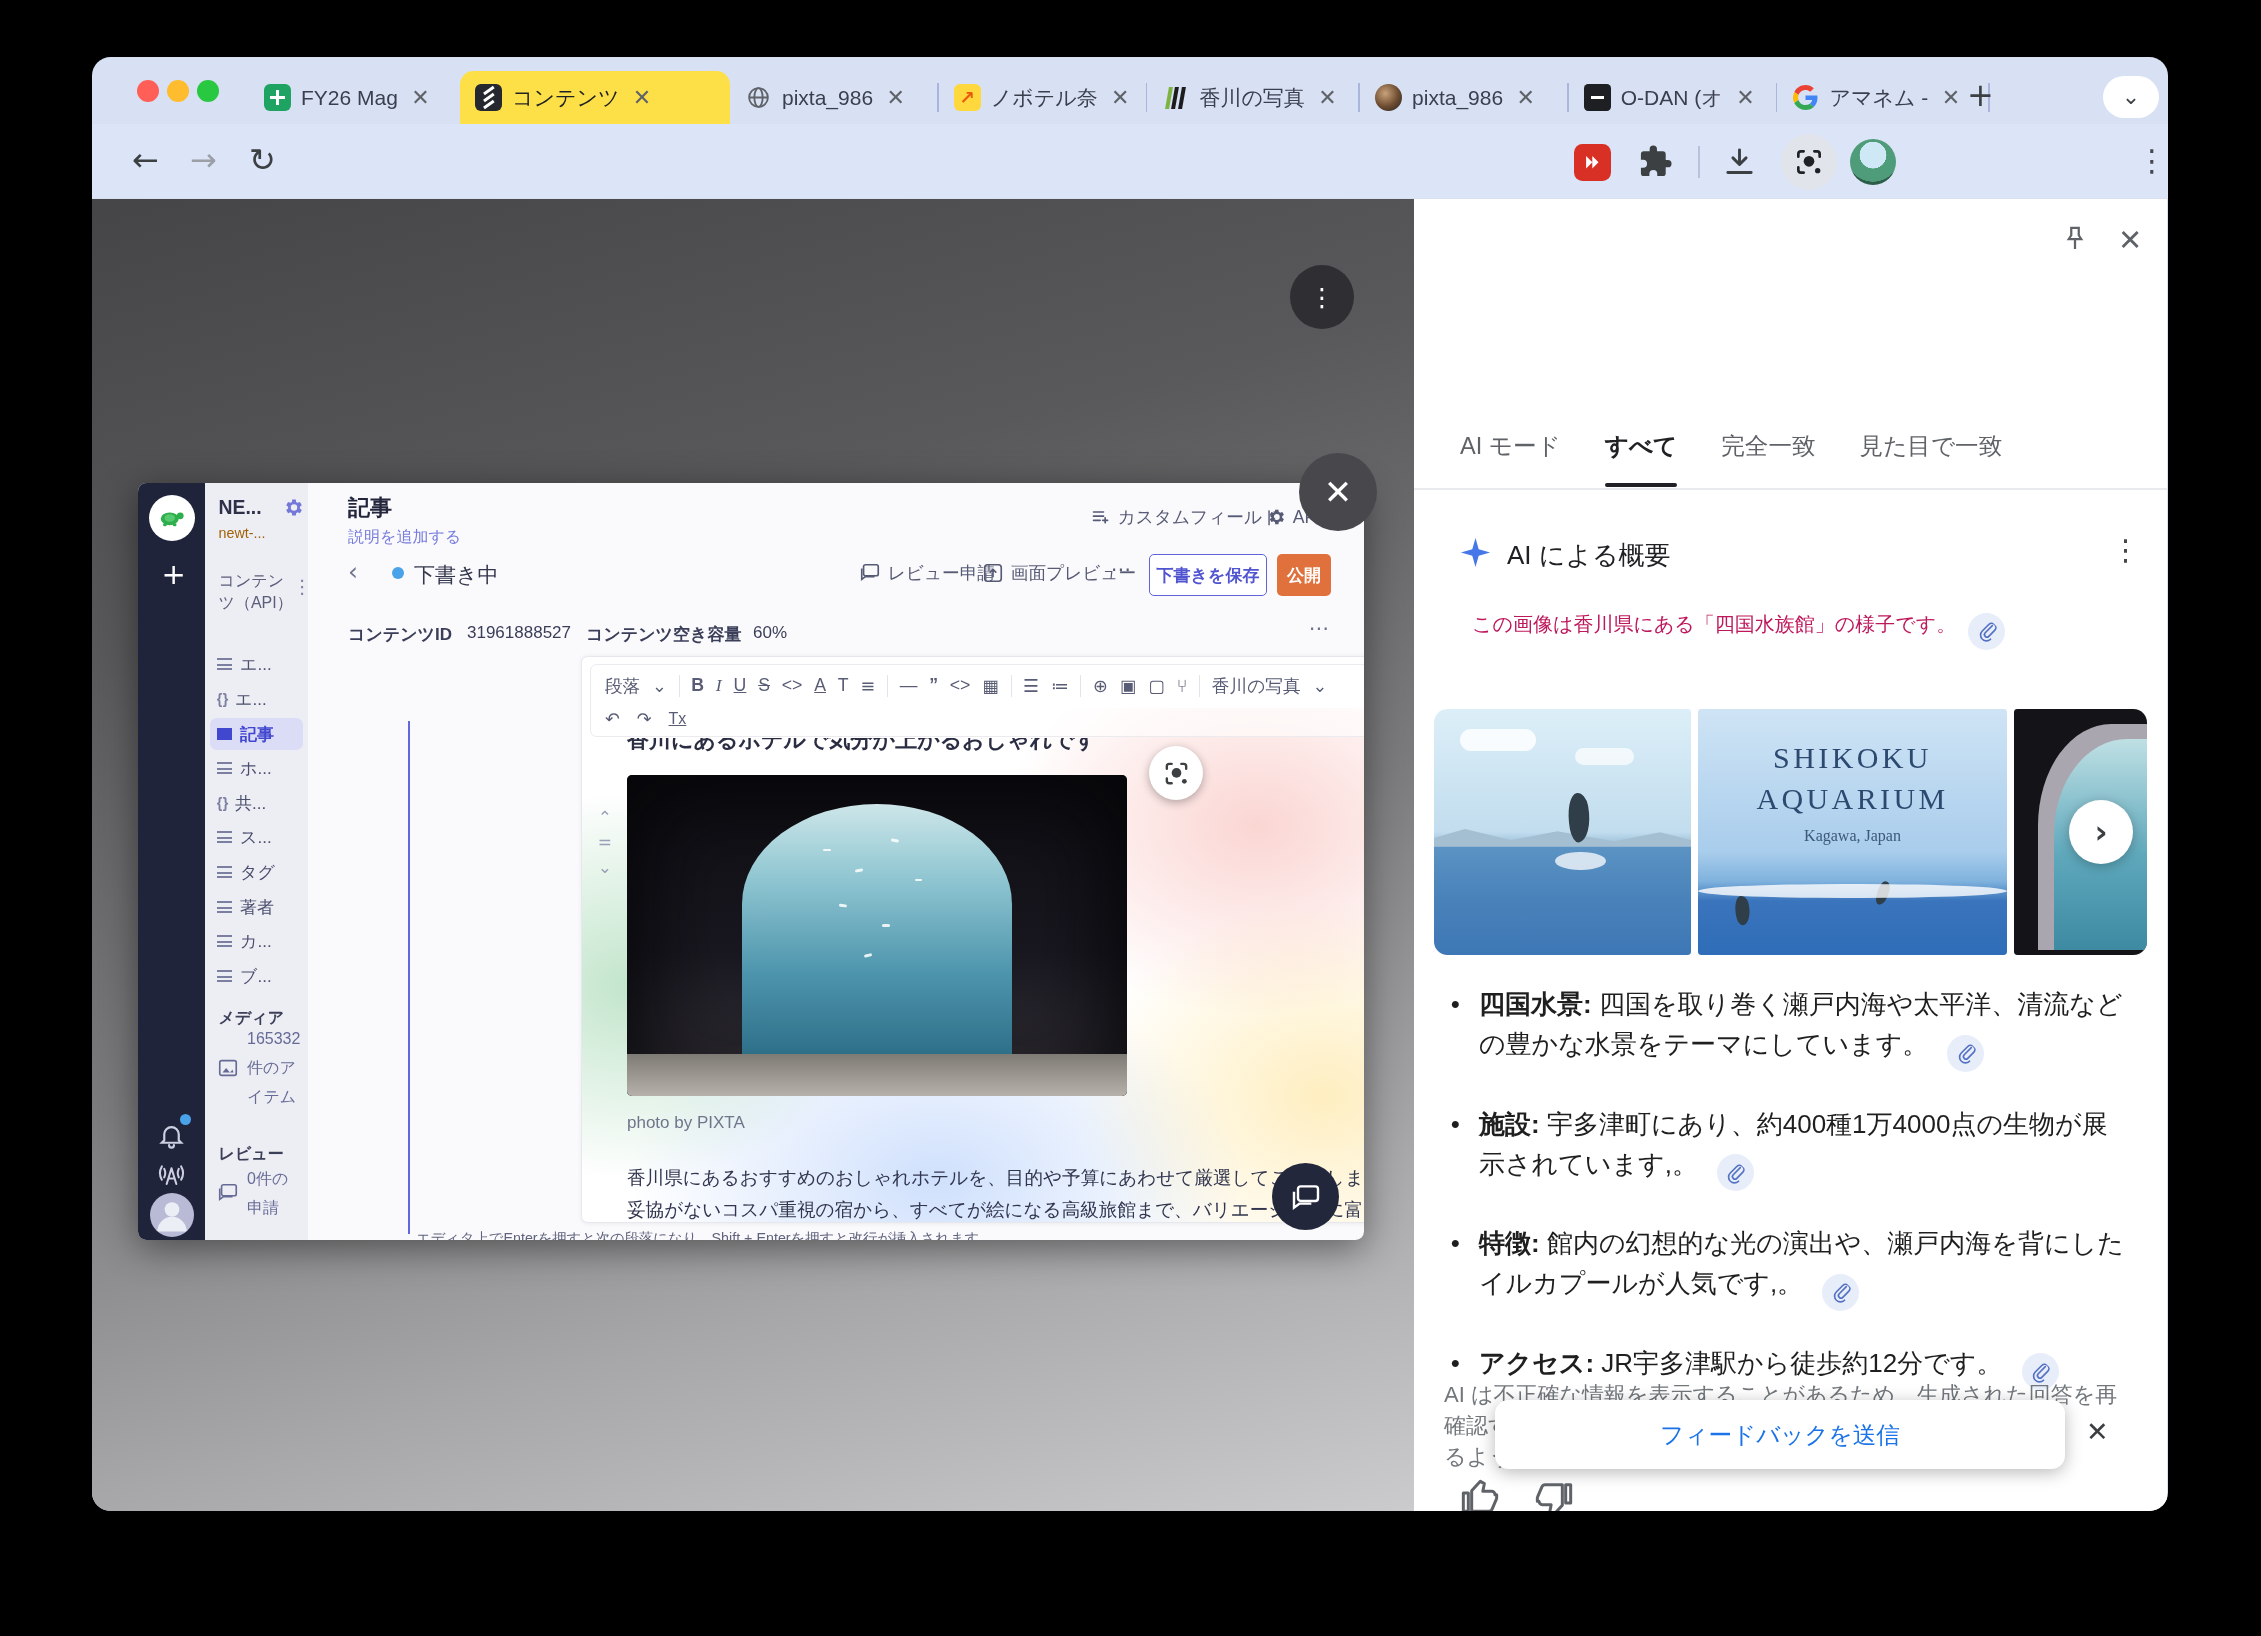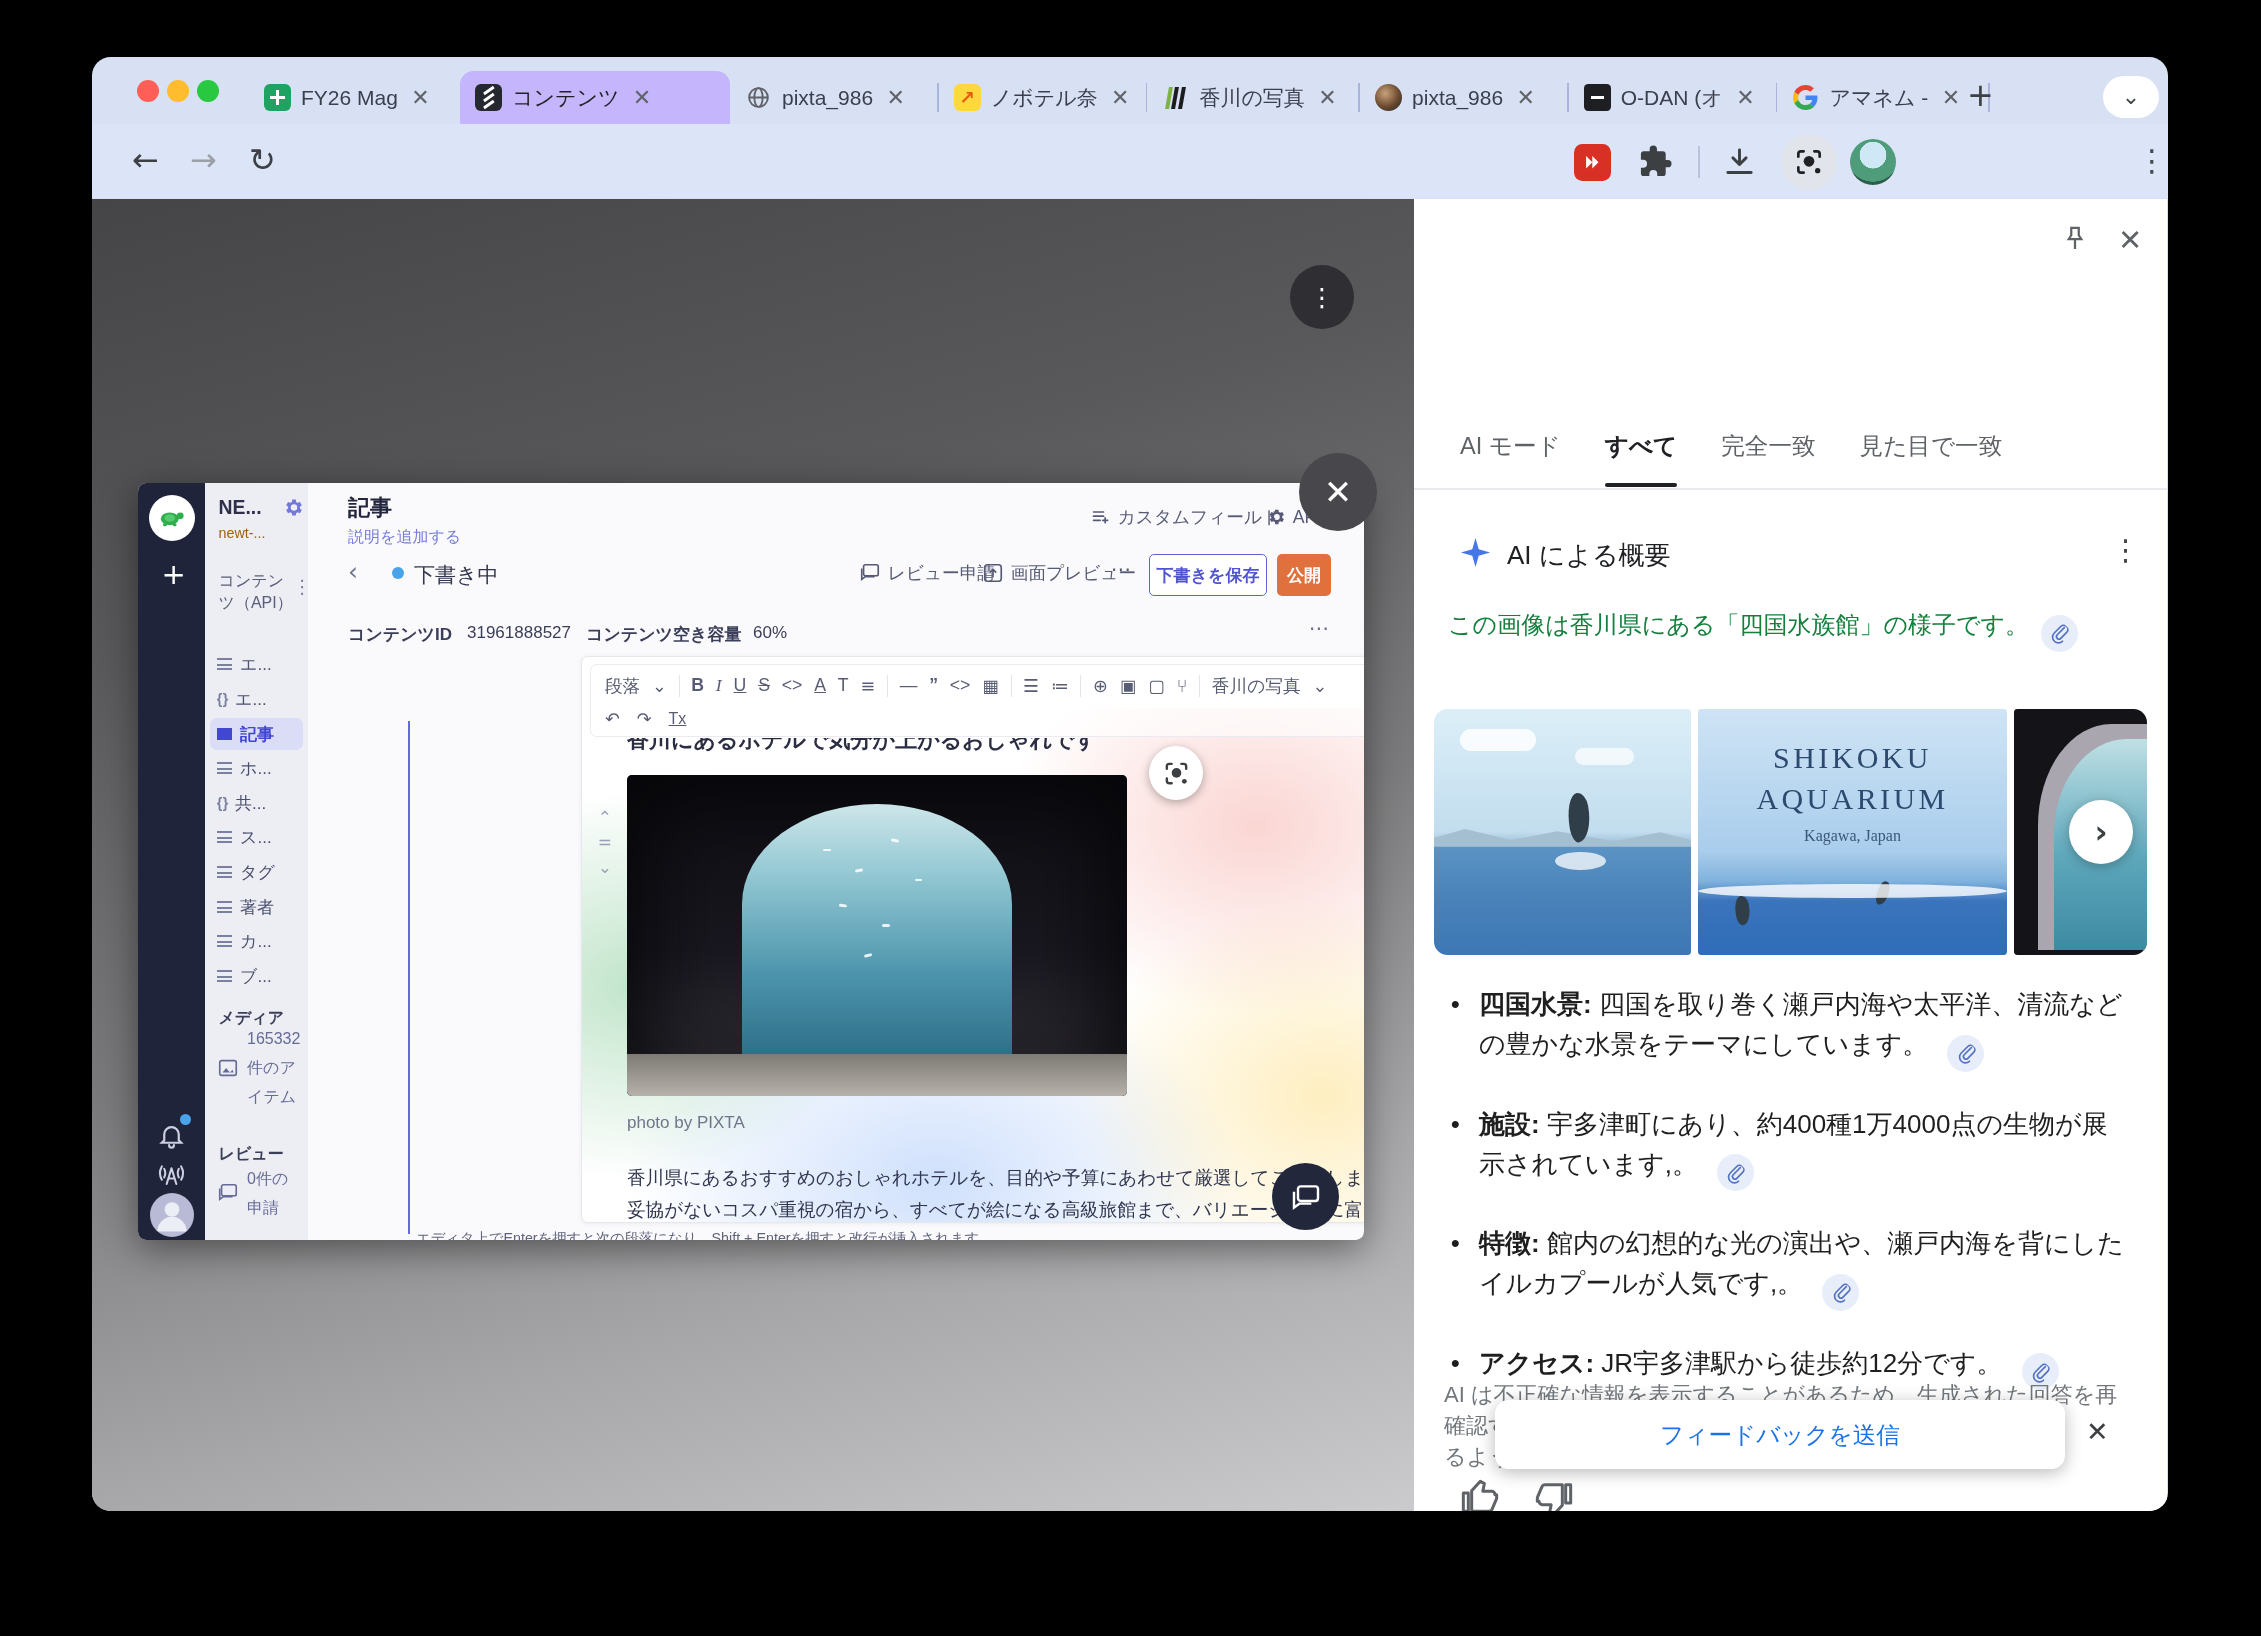--- a/index.html
+++ b/index.html
@@ -5,21 +5,21 @@
 *{margin:0;padding:0;box-sizing:border-box}
 body{background:#000;font-family:"Liberation Sans","DejaVu Sans",sans-serif;color:#202124}
 .abs{position:absolute}
 #stage{position:relative;width:2261px;height:1637px;background:#000;overflow:hidden}
 
 
 .win{left:92px;top:57px;width:2076px;height:1454px;border-radius:18.6px;background:#d8e1f4;overflow:hidden}
 .light{width:22px;height:22px;border-radius:50%}
 .tabs{left:157px;top:13.5px;height:54px;display:flex;align-items:stretch}
 .tab{height:54px;display:flex;align-items:center;gap:10px;padding:0 15px;font-size:21px;color:#3a3f4e;white-space:nowrap}
-.tab.active{background:#c4b5fd;border-radius:13.5px 13.5px 0 0;color:#1f2023}
+.tab.active{background:#fde047;border-radius:13.5px 13.5px 0 0;color:#1f2023}
 .tab .x{color:#5f6368;font-size:22px;font-family:"DejaVu Sans",sans-serif;margin-left:3.4px}
 .tab .lbl{overflow:hidden;max-width:127px}
 .fav{width:27px;height:27px;border-radius:5.9px;flex:none;position:relative;display:flex;align-items:center;justify-content:center;overflow:hidden}
 .vsep{width:1.7px;height:29px;background:#a9b5da;align-self:center;flex:none}
 .tbi{font-family:"DejaVu Sans",sans-serif;color:#45494f}
 .omni{left:197px;top:79px;width:1261px;height:52px;border-radius:26px;background:#e9effb;display:flex;align-items:center;padding:0 22px;gap:18.6px}
 .url{font-size:23.6px;color:#202124;flex:1}
 .pill-restart{left:1822px;top:76px;width:202px;height:51px;border-radius:25px;background:#cfdcfa;color:#1b57c2;font-size:21px;font-weight:700;display:flex;align-items:center;justify-content:center}
 .tabsearch{left:2011px;top:18.6px;width:56px;height:42px;border-radius:21px;background:#fff;display:flex;align-items:center;justify-content:center;color:#3c4043;font-size:22px}
 
@@ -56,21 +56,21 @@
 .fab{border-radius:50%;display:flex;align-items:center;justify-content:center}
 
 
 .panel{left:1322px;top:0;width:753px;height:1312px;background:#fff;overflow:hidden}
 .scard{left:20px;top:106px;width:713px;height:84px;border:1.3px solid #e0e3e7;border-radius:25px;background:#f6f7f9;display:flex;align-items:center;padding:0 29px;gap:22px;box-shadow:0 0.8px 3.4px rgba(0,0,0,.05)}
 .thumb{width:54px;height:54px;border-radius:10px;background:#17161b;position:relative;overflow:hidden;flex:none}
 .ptabs{left:46px;top:231px;display:flex;gap:44px;font-size:23.6px;color:#5f6368}
 .ptab{position:relative;padding-bottom:25px}
 .ptab.active{color:#202124;font-weight:700}
 .ptab.active::after{content:"";position:absolute;left:0;right:0;bottom:0;height:4.2px;background:#202124;border-radius:2.5px}
-.summary{left:34px;top:403px;width:680px;font-size:24px;line-height:45px;color:#15803d}
+.summary{left:58px;top:403px;width:680px;font-size:20px;line-height:45px;color:#be185d}
 .chip{display:inline-flex;width:37px;height:37px;border-radius:50%;background:#e8edfa;align-items:center;justify-content:center;vertical-align:-10px;margin-left:11.8px}
 .car{left:20px;top:510px;width:713px;height:246px;overflow:hidden}
 .cimg{position:absolute;top:0;height:246px;overflow:hidden}
 .bullets{left:30px;top:785px;width:688px;list-style:none}
 .bullets li{position:relative;padding-left:35px;margin-bottom:32px;font-size:26px;line-height:40px;color:#1f1f1f}
 .bdot{position:absolute;left:6.7px;top:0}
 .discl{left:30px;top:1180px;width:692px;font-size:22px;line-height:31px;color:#72777c}
 .toast{left:81px;top:1201px;width:570px;height:69px;background:#fff;border-radius:13.5px;box-shadow:0 3.4px 17px rgba(0,0,0,.28);display:flex;align-items:center;justify-content:center;gap:5px;font-size:23.6px;color:#3c4043}
 .toast a{color:#1a73e8;text-decoration:none}
 svg{display:block}

